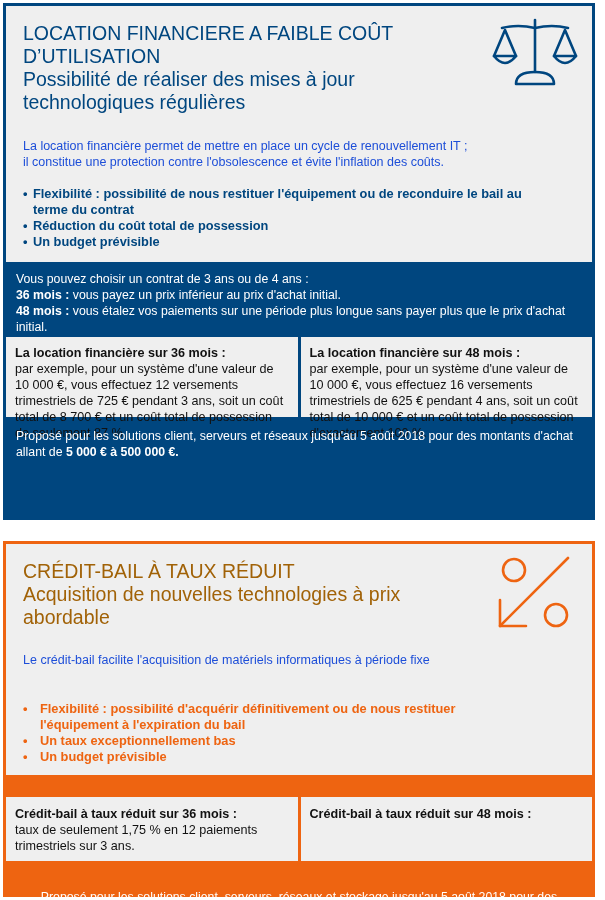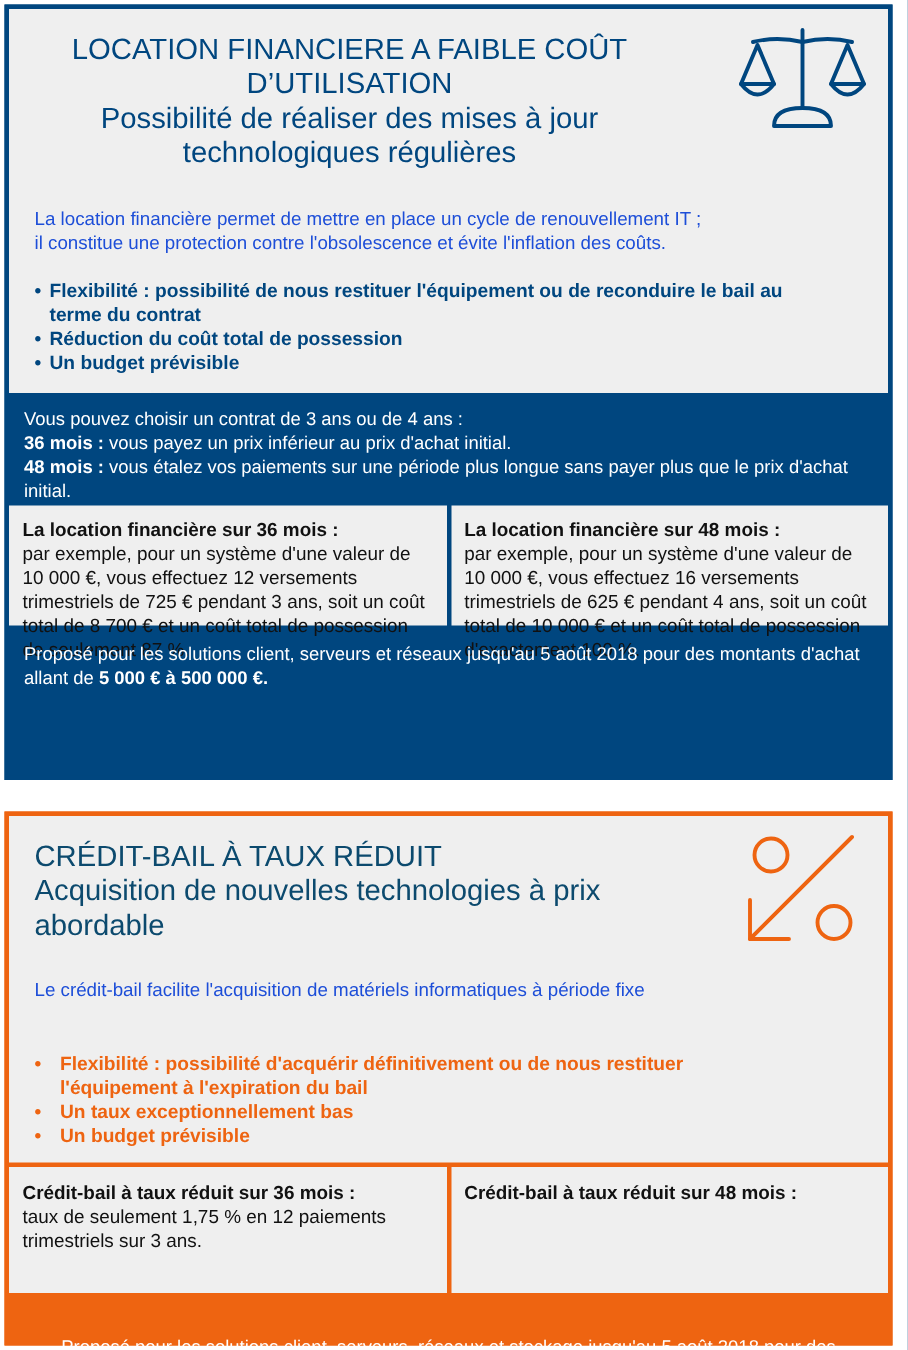--- a/index.html
+++ b/index.html
@@ -4,42 +4,42 @@
 <style>
   html, body { margin: 0; padding: 0; background: #ffffff; }
   body { width: 605px; height: 900px; position: relative; font-family: "Liberation Sans", sans-serif; overflow: hidden; }
   .box { position: absolute; left: 3px; width: 592px; box-sizing: border-box; }
   .box.blue { top: 3px; height: 517px; border: 3px solid #00467f; background: #00467f; }
   .box.orange { top: 541px; height: 356px; border: 3px solid #ee6411; background: #ee6411; }
   .top { background: #efefef; position: relative; }
   .blue .top { height: 256px; }
   .orange .top { height: 231px; }
   .title { position: absolute; left: 17px; top: 16px; width: 420px; }
-  .blue .title { color: #00467f; text-align: center; }
-  .orange .title { color: #0c4a6e; }
+  .blue .title { color: #00467f; }
+  .orange .title { color: #a16207; }
   .h1 { font-size: 19.5px; line-height: 23px; text-transform: none; }
   .h2 { font-size: 19.5px; line-height: 23px; }
   .intro { position: absolute; left: 17px; font-size: 12.5px; line-height: 16px; color: #1d4ed8; width: 520px; }
   .blue .intro { top: 132px; }
   .orange .intro { top: 108px; }
   ul.bullets { position: absolute; left: 17px; margin: 0; padding: 0; list-style: none; font-size: 12.8px; line-height: 16px; font-weight: bold; width: 500px; }
   .blue ul.bullets { top: 180px; color: #00467f; }
   .orange ul.bullets { top: 157px; color: #ee6411; }
   ul.bullets li { position: relative; padding-left: 10px; }
   .orange ul.bullets li { padding-left: 17px; }
   ul.bullets li .dot { position: absolute; left: 0; top: 0; }
   .icon { position: absolute; }
   .blue .icon { right: 12px; top: 10px; width: 90px; height: 72px; }
   .orange .icon { right: 12px; top: 4px; width: 90px; height: 90px; }
   .band { color: #fff; font-size: 12.3px; line-height: 16px; padding: 9px 10px 0 10px; box-sizing: border-box; }
   .blue .band.mid { height: 75px; }
   .cards { display: flex; gap: 3px; }
   .card { background: #efefef; flex: 1; box-sizing: border-box; font-size: 12.6px; line-height: 16px; color: #111; }
   .blue .card { height: 80px; padding: 8px 9px; }
-  .orange .card { height: 84px; padding: 9px 9px; }
+  .orange .card { height: 64px; padding: 9px 9px; margin-top: 19px; }
   .card .ct { font-weight: bold; }
   .band.bottom { padding-top: 11px; }
   .orange .band.bottom { padding-top: 28px; text-align: center; }
   b.w { font-weight: bold; }
 </style>
 </head>
 <body>
 
 <section class="box blue">
   <div class="top">

